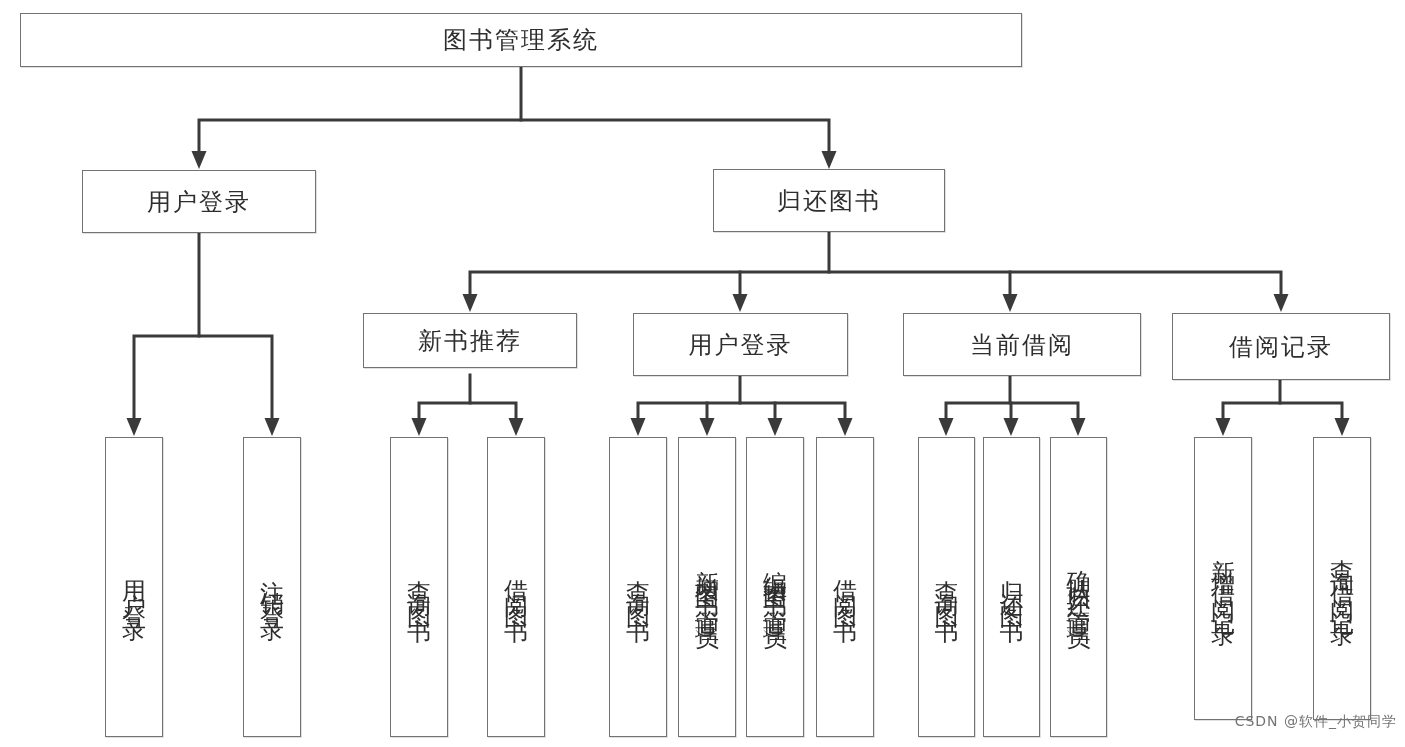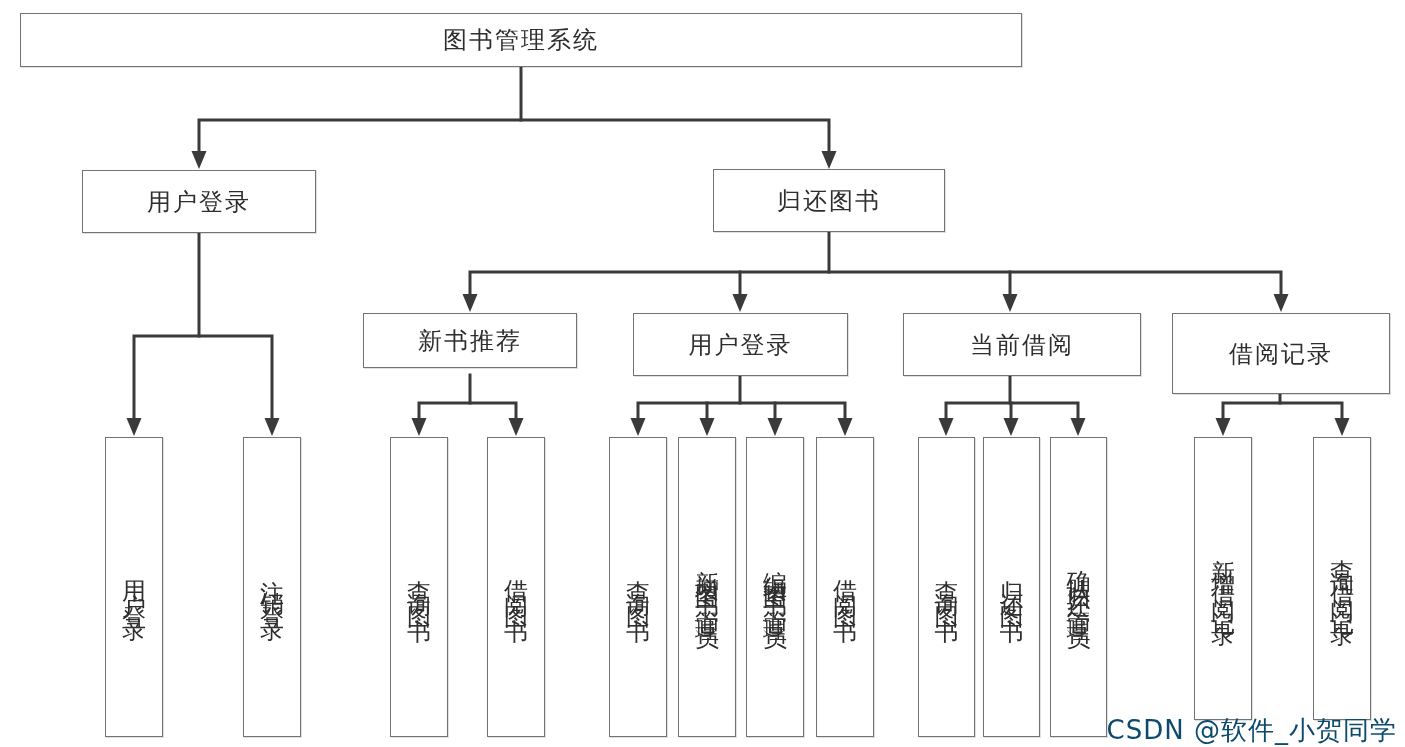--- a/index.html
+++ b/index.html
@@ -25,22 +25,22 @@
   .v-text{
     writing-mode:vertical-rl;
     font-size:24px;
     letter-spacing:13px;
     line-height:1;
   }
   .v-text.tight{letter-spacing:8px;}
   .watermark{
     position:absolute;
     top:713px;right:8px;
-    font-size:26px;
-    color:#0c4a6e;
+    font-size:14px;
+    color:#737373;
     letter-spacing:1px;
     white-space:nowrap;
   }
 </style>
 </head>
 <body>
 
 <div class="canvas">
 
   <svg class="connectors" viewBox="0 0 1405 747" xmlns="http://www.w3.org/2000/svg">
@@ -105,21 +105,21 @@
 
   <div class="node h-node" style="left:363px;top:313px;width:214px;height:55px">
     <span>新书推荐</span>
   </div>
   <div class="node h-node" style="left:633px;top:313px;width:215px;height:63px">
     <span>用户登录</span>
   </div>
   <div class="node h-node" style="left:903px;top:313px;width:238px;height:63px">
     <span>当前借阅</span>
   </div>
-  <div class="node h-node" style="left:1172px;top:313px;width:218px;height:81px">
+  <div class="node h-node" style="left:1172px;top:313px;width:218px;height:67px">
     <span>借阅记录</span>
   </div>
 
   <div class="node v-node" style="left:105px;top:437px;width:58px;height:300px">
     <span class="v-text">用户登录</span>
   </div>
   <div class="node v-node" style="left:243px;top:437px;width:58px;height:300px">
     <span class="v-text">注销登录</span>
   </div>
 

